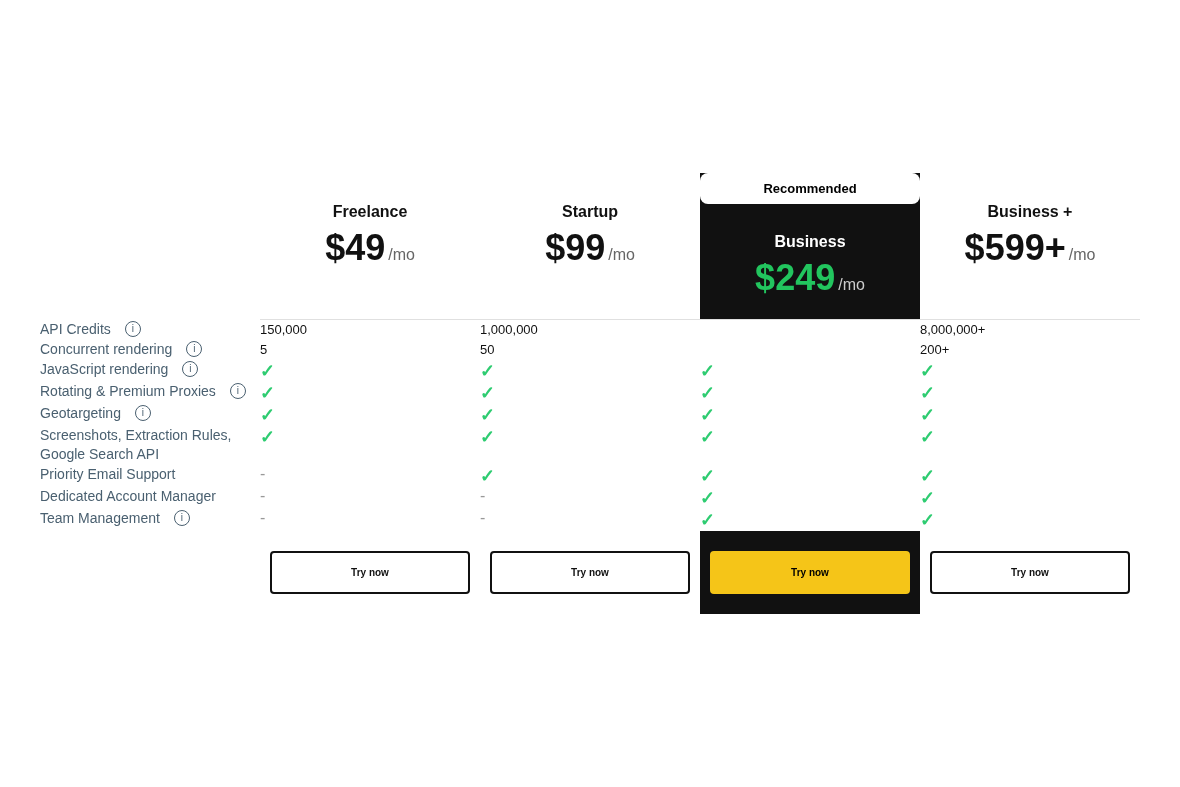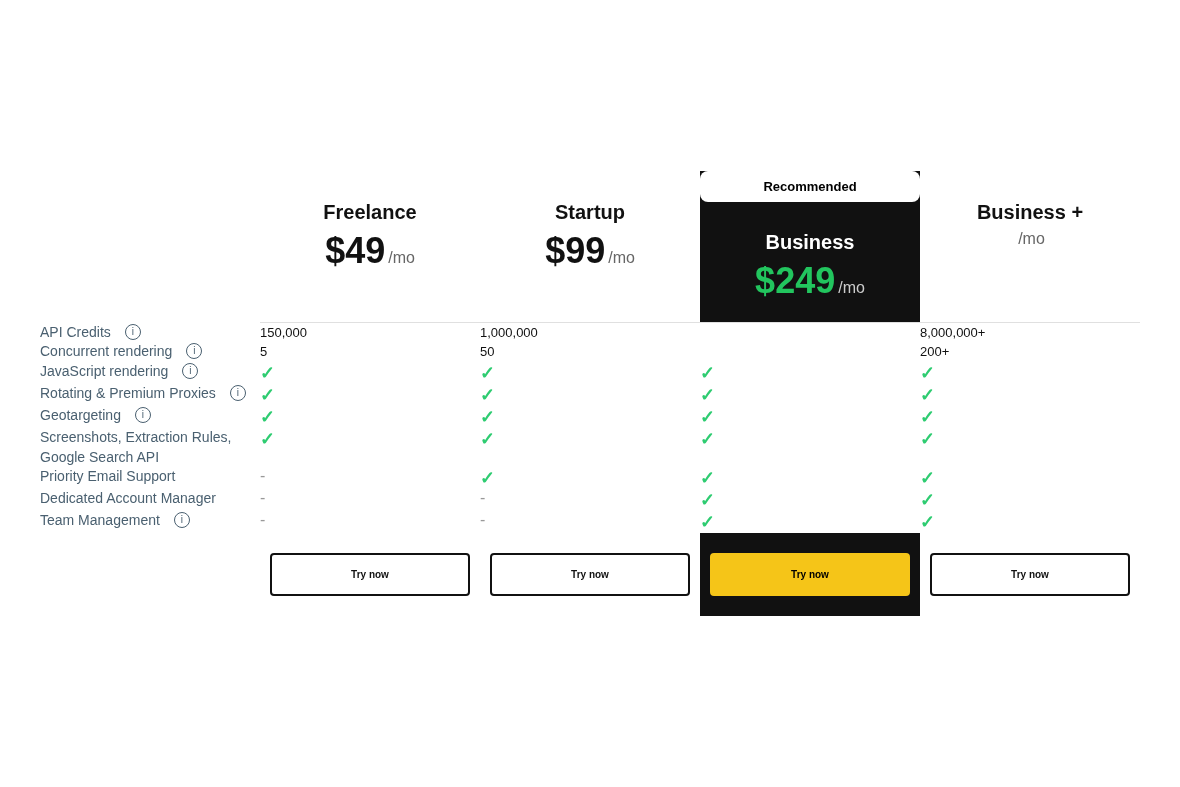--- a/index.html
+++ b/index.html
@@ -48,21 +48,21 @@
       background: #ffffff;
       color: #000000;
       text-align: center;
       font-size: 13px;
       font-weight: 600;
       padding: 8px 0;
       border-radius: 8px;
     }
 
     .plan-name {
-      font-size: 20px;
+      font-size: 16px;
       font-weight: 700;
       color: #111111;
       margin-top: 10px;
     }
 
     .plan-header.business .plan-name {
       color: #ffffff;
       margin-top: 40px;
     }
 
@@ -196,20 +196,21 @@
       </div><div class="plan-header business business-top">
         <div class="recommended-badge">Recommended</div>
         <div class="plan-name">Business</div>
         <div class="plan-price">
     <span class="price-amount">$249</span>
     <span class="price-unit">/mo</span>
   </div>
       </div><div class="plan-header">
         <div class="plan-name">Business +</div>
         <div class="plan-price">
+    <span class="price-amount">$599+</span>
     <span class="price-unit">/mo</span>
   </div>
       </div></div>
 
   <div id="feature-rows" style="display: contents;"><div class="feature-label">
         <span>API Credits</span>
         <span class="info-icon">i</span>
       </div><div class=""><span class="feature-value">150,000</span></div><div class=""><span class="feature-value">1,000,000</span></div><div class="business-cell"><span class="feature-value business-val">3,000,000</span></div><div class=""><span class="feature-value">8,000,000+</span></div><div class="feature-label">
         <span>Concurrent rendering</span>
         <span class="info-icon">i</span>

